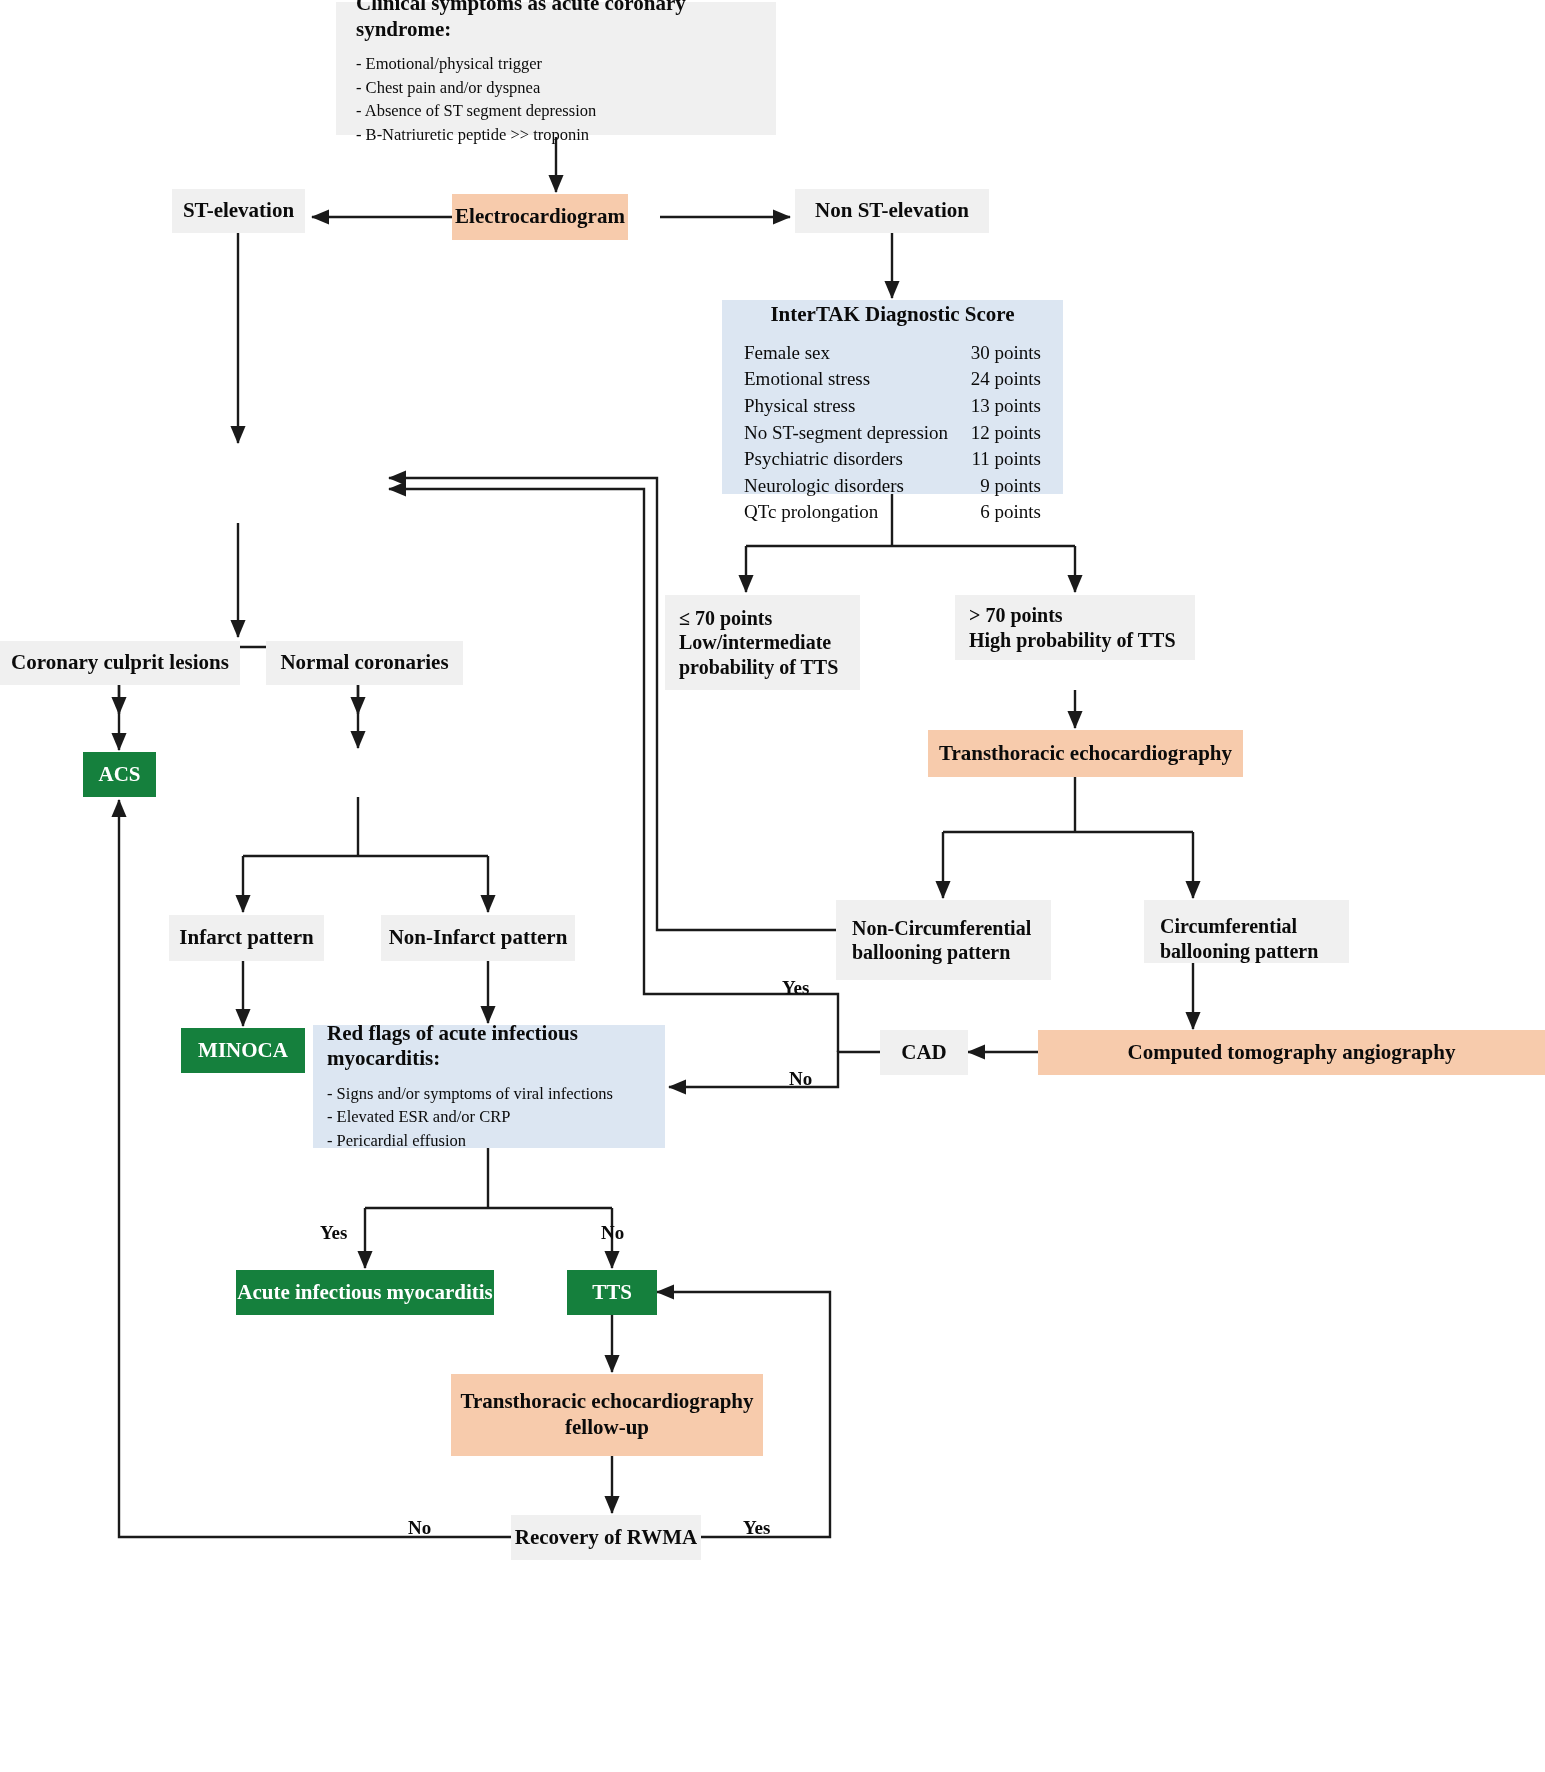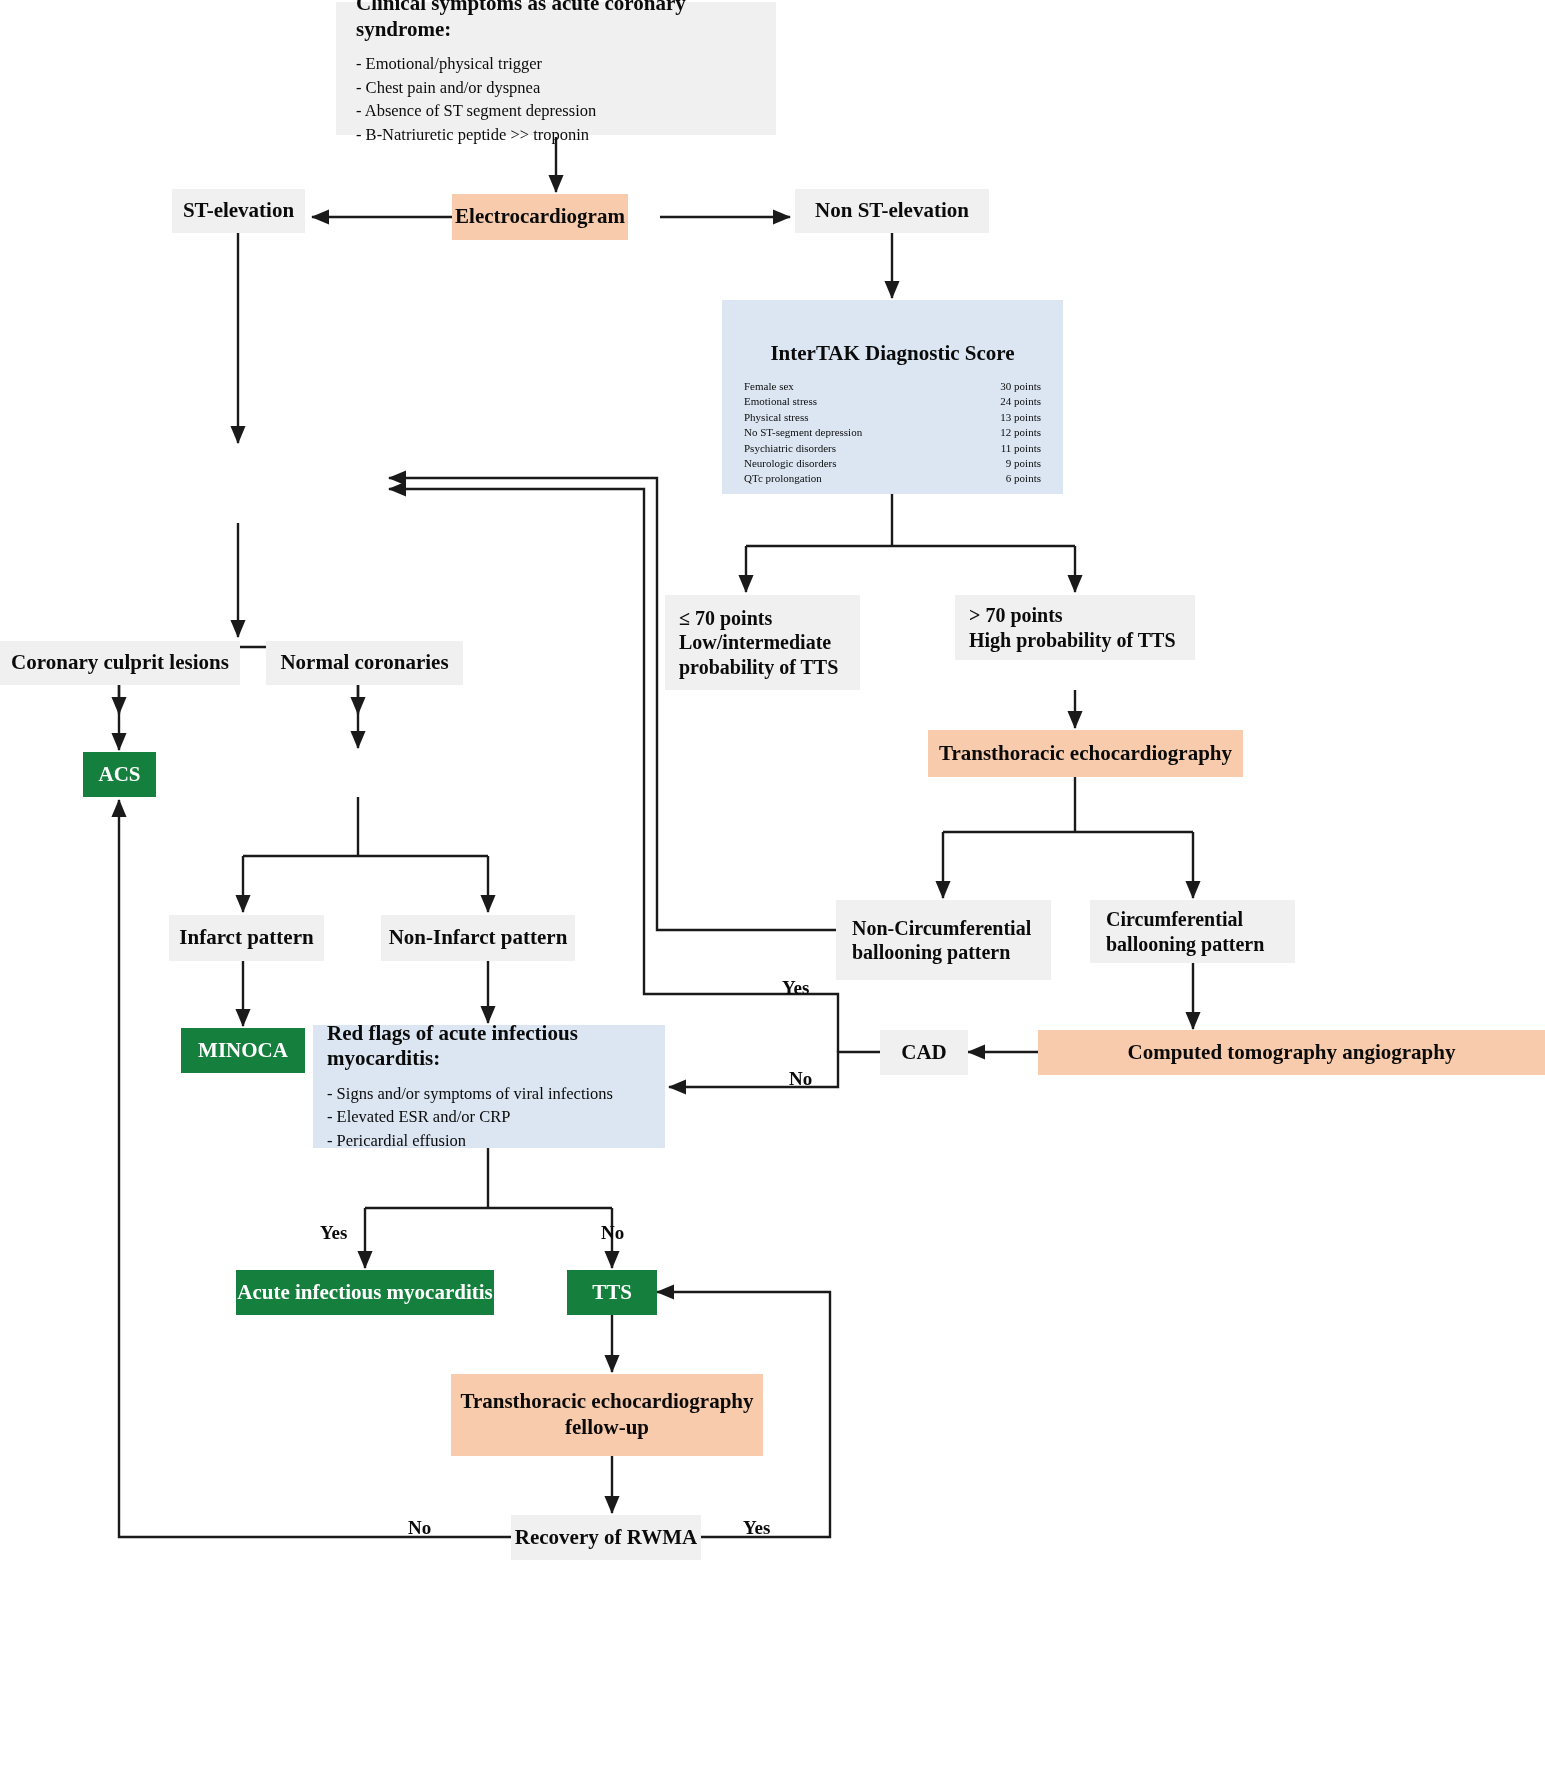--- a/index.html
+++ b/index.html
@@ -45,21 +45,21 @@
   .red .ttl { color: #ffffff; }
   .body-list {
     font-size: 16.5px;
     line-height: 1.42;
     color: #0b0b0b;
     font-weight: normal;
   }
   .score-table {
     width: 100%;
     border-collapse: collapse;
-    font-size: 11px;
+    font-size: 19px;
     color: #0b0b0b;
   }
   .score-table td { padding: 0; line-height: 1.40; font-weight: normal; }
   .score-table td.lbl { text-align: left; }
   .score-table td.val { text-align: right; white-space: nowrap; }
   .edge-label {
     position: absolute;
     font-weight: bold;
     font-size: 19px;
     color: #0b0b0b;
@@ -243,21 +243,21 @@
 
   <div class="node grey center" style="left:381px; top:915px; width:194px; height:46px;">
     <div class="ttl">Non-Infarct pattern</div>
   </div>
 
   <div class="node grey left" style="left:836px; top:900px; width:215px; height:80px; padding:0 16px;">
     <div class="ttl sm">Non-Circumferential</div>
     <div class="ttl sm">ballooning pattern</div>
   </div>
 
-  <div class="node grey left" style="left:1090px; top:900px; width:205px; height:63px; padding:0 16px;">
+  <div class="node grey left" style="left:1144px; top:900px; width:205px; height:63px; padding:0 16px;justify-content:flex-end;">
     <div class="ttl sm">Circumferential</div>
     <div class="ttl sm">ballooning pattern</div>
   </div>
 
   <div class="node red center" style="left:181px; top:1028px; width:124px; height:45px;">
     <div class="ttl">MINOCA</div>
   </div>
 
   <div class="node blue left" style="left:313px; top:1025px; width:352px; height:123px; padding:0 14px;">
     <div class="ttl" style="margin-bottom:10px;">Red flags of acute infectious myocarditis:</div>

